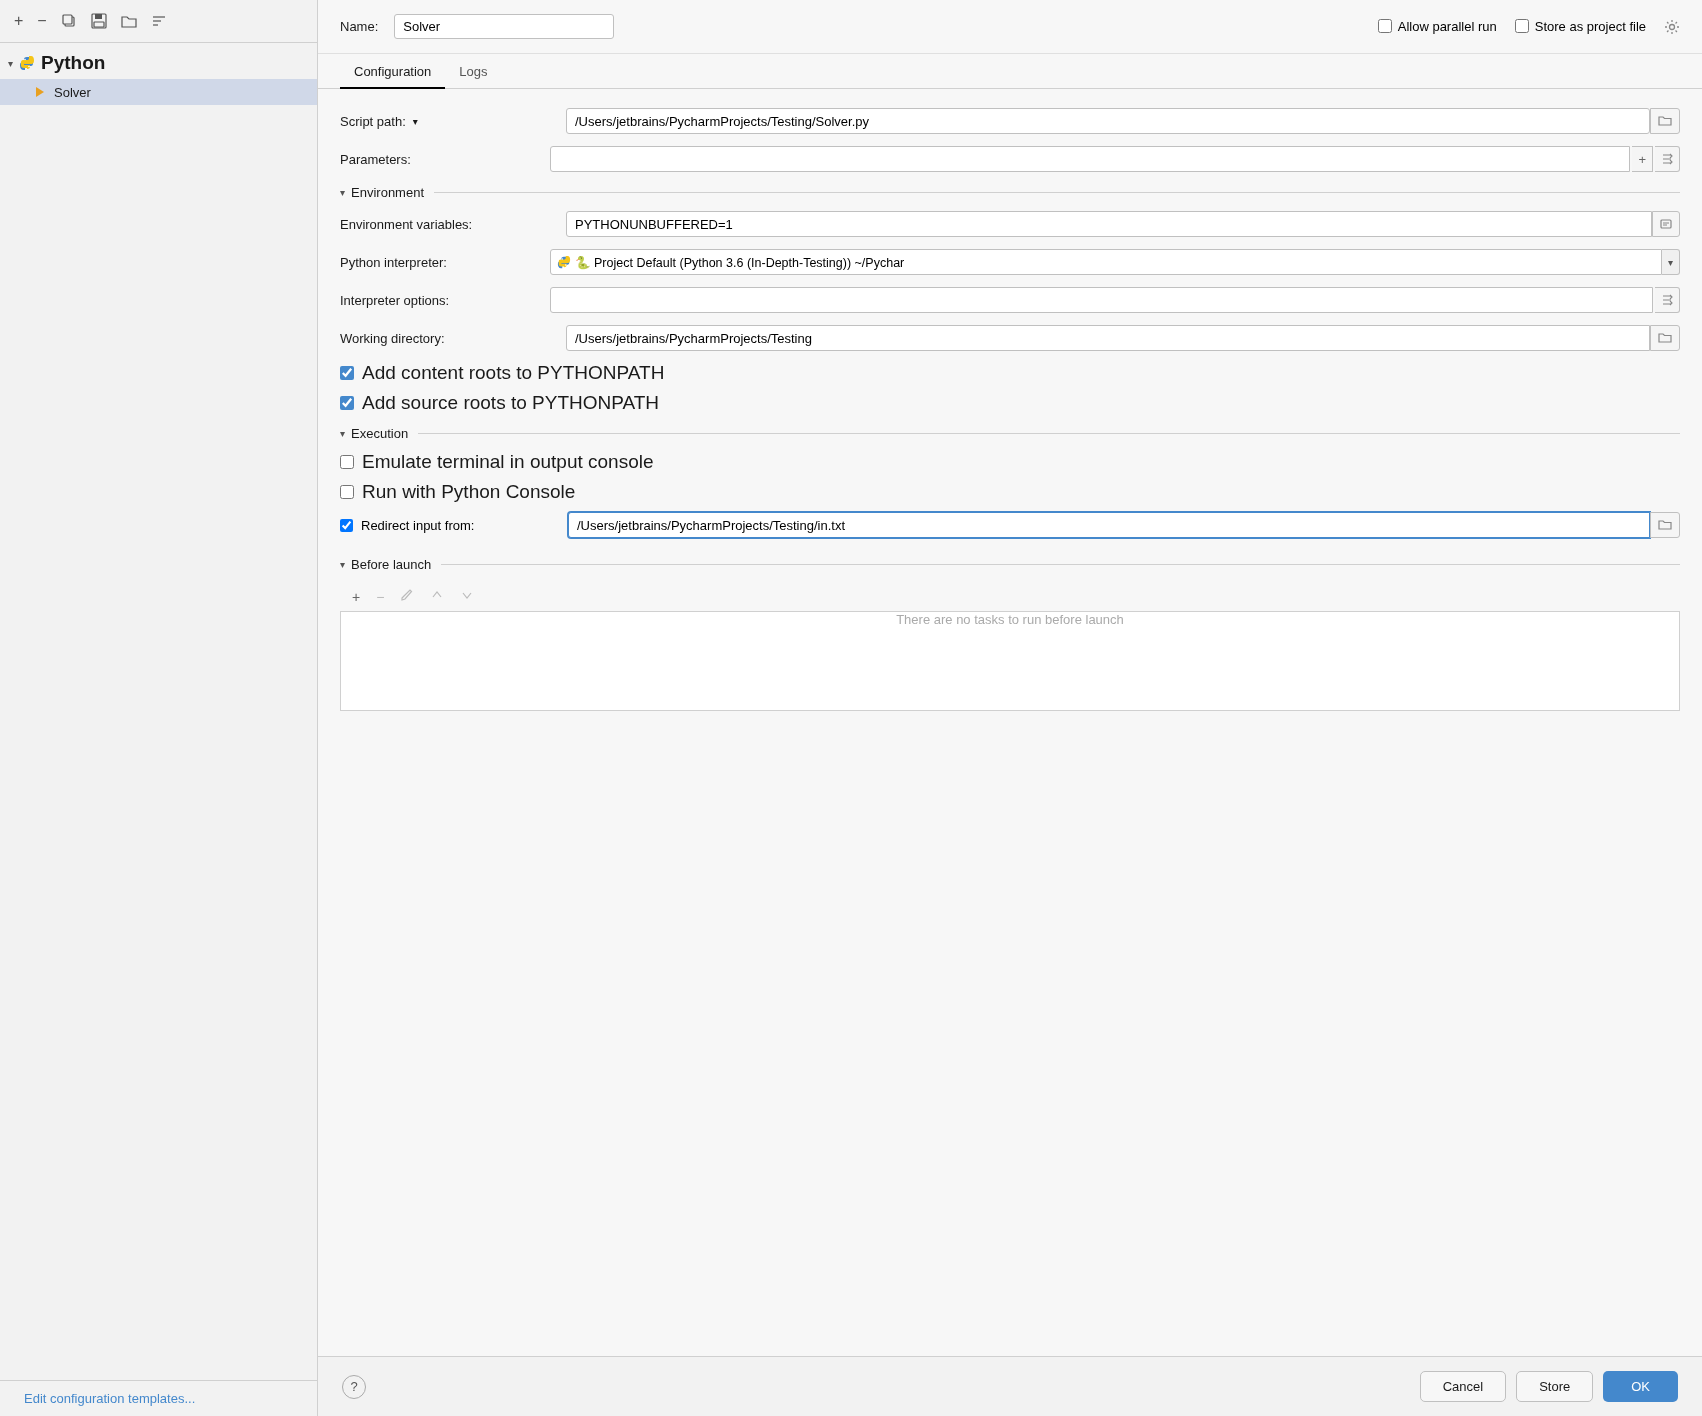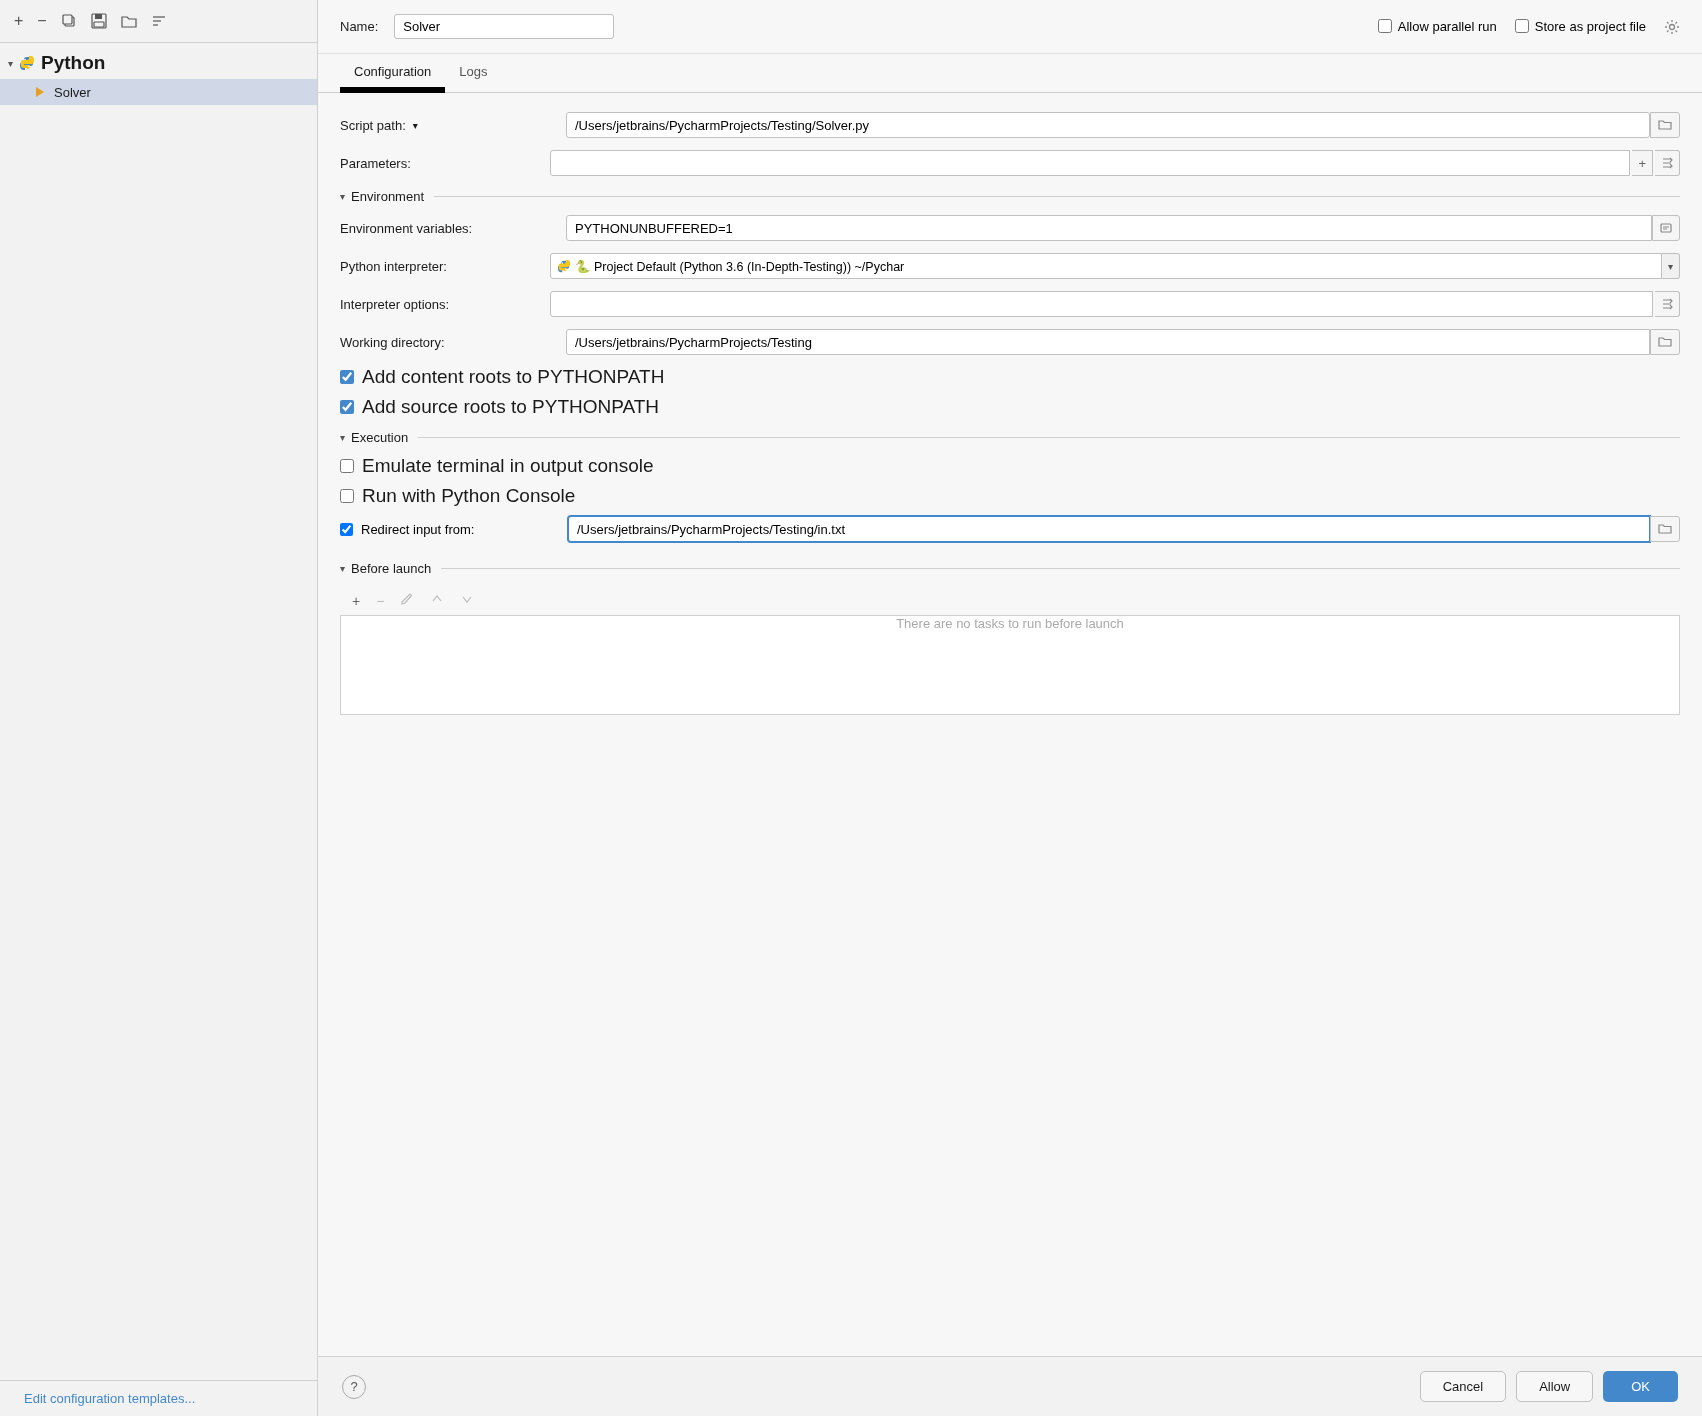--- a/index.html
+++ b/index.html
@@ -178,21 +178,21 @@
     .tab {
       padding: 10px 14px 8px;
       font-size: 13px;
       cursor: pointer;
       border-bottom: 2px solid transparent;
       color: #555;
       margin-bottom: -1px;
     }
 
     .tab.active {
-      border-bottom: 6px solid #000000;
+      border-bottom: 2px solid #000000;
       color: #1a1a1a;
       font-weight: 500;
     }
 
     
     .content-area {
       flex: 1;
       overflow-y: auto;
       padding: 18px 22px;
       background: #f7f7f7;
@@ -761,18 +761,18 @@
       </div>
 
     </div>
 
     <div class="bottom-bar">
       <button class="help-btn">
         <span>?</span>
       </button>
       <div class="bottom-actions">
         <button class="btn-cancel">Cancel</button>
-        <button class="btn-apply">Allow</button>
+        <button class="btn-apply">Store</button>
         <button class="btn-ok">OK</button>
       </div>
     </div>
   </div>
 </div>
 
 </body></html>

